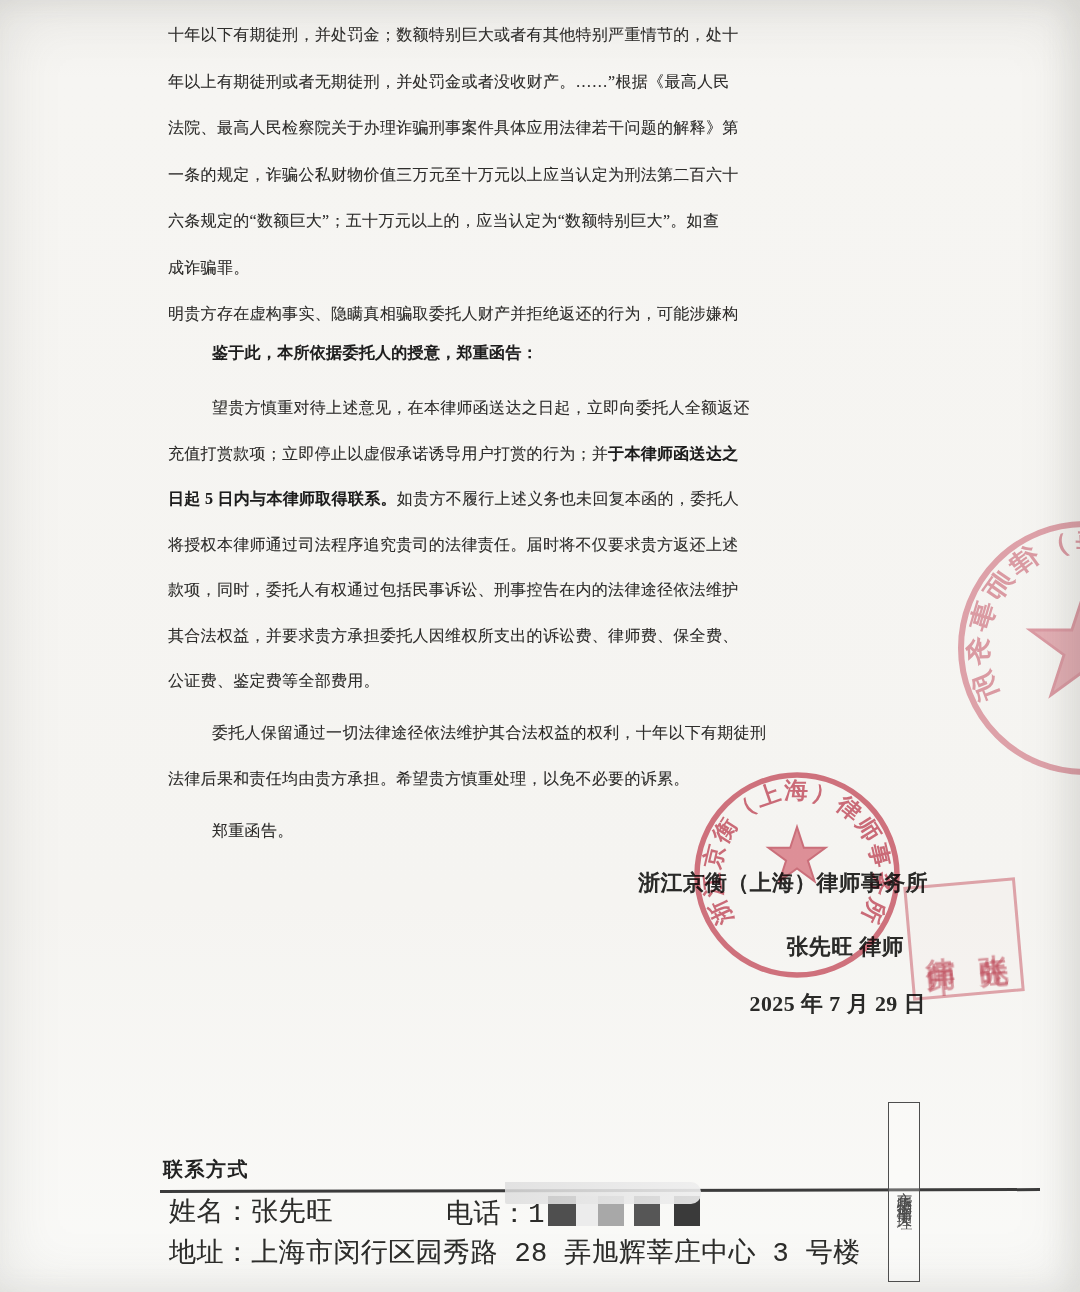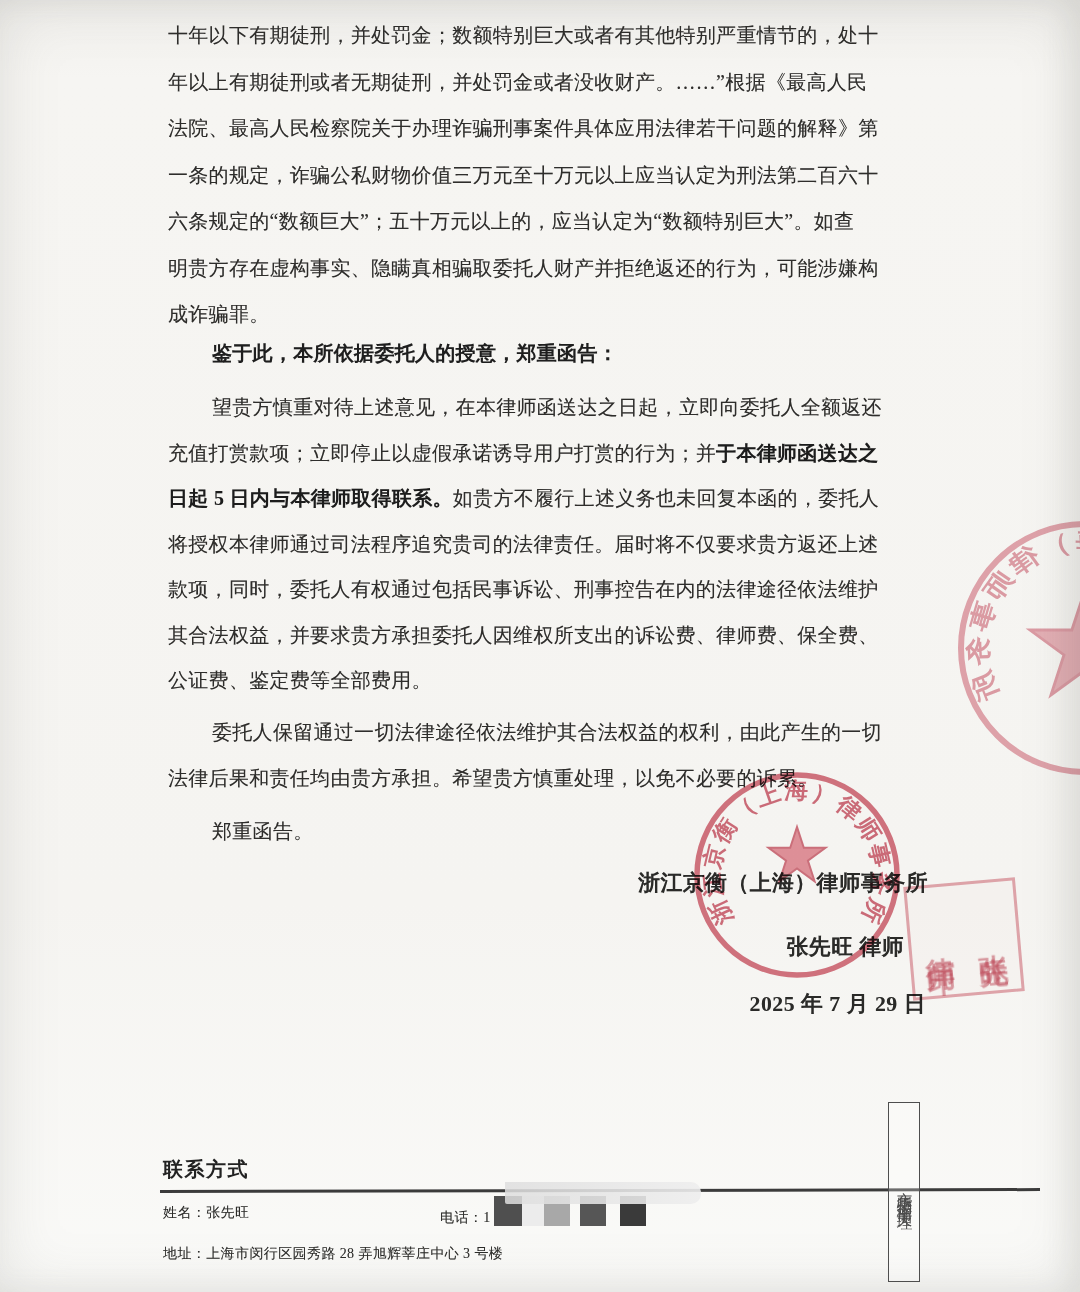--- a/index.html
+++ b/index.html
@@ -12,21 +12,21 @@
     width:1080px;height:1292px;
     margin:0 auto;
     overflow:hidden;
     background:linear-gradient(180deg,#f1f0ed 0%,#f6f5f2 6%,#f5f4f1 70%,#fafaf8 100%);
     box-shadow:inset 0 0 60px rgba(120,120,115,.18), inset -14px 0 26px rgba(150,148,142,.12);
     color:#2e2d2b;
   }
   .txt{
     position:absolute;
     left:168px;width:790px;
-    font-size:20px;letter-spacing:.3px;
+    font-size:16px;letter-spacing:.3px;
     color:#2e2d2b;
     text-shadow:0 0 .6px rgba(60,60,60,.35);
   }
   .txt .line{display:block;white-space:nowrap;}
   #p1{top:12px;line-height:46.5px;}
   #heading{top:330px;line-height:46.5px;font-weight:700;color:#1e1e1e;}
   #p2{top:385px;line-height:45.5px;}
   #p3{top:710px;line-height:45.5px;}
   #closing{top:808px;line-height:46px;}
   .ind{padding-left:44px;}
@@ -62,23 +62,24 @@
   
   #contact-title{
     position:absolute;left:163px;top:1156px;
     font-size:20px;font-weight:700;letter-spacing:1.5px;color:#222;
   }
   #contact-rule{
     position:absolute;left:160px;top:1189px;width:880px;height:3px;
     background:#3b3b3b;transform:rotate(-.12deg);
   }
   .crow{
-    position:absolute;left:163px;white-space:nowrap;
-    font-size:14px;letter-spacing:.4px;color:#2c2c2a;line-height:34px;
+    position:absolute;left:169px;white-space:nowrap;
+    font-size:27px;letter-spacing:.4px;color:#2c2c2a;line-height:34px;
     text-shadow:0 0 .6px rgba(60,60,60,.3);
+    font-family:Liberation Mono, monospace;
   }
   #row-name{top:1196px;}
   #row-addr{top:1237px;}
   #phone-part{position:absolute;left:277px;top:0;}
   #redact-strip{
     position:absolute;left:505px;top:1182px;width:196px;height:22px;
     background:linear-gradient(90deg,rgba(222,222,222,.85),rgba(238,238,238,.9));
     border-radius:0 10px 10px 2px;z-index:5;
   }
   #mosaic{display:inline-flex;align-items:center;gap:0;vertical-align:-4px;margin-left:3px;}
@@ -98,40 +99,40 @@
 <body>
 
 <div id="page">
 
   <div id="p1" class="txt">
     <span class="line">十年以下有期徒刑，并处罚金；数额特别巨大或者有其他特别严重情节的，处十</span>
     <span class="line">年以上有期徒刑或者无期徒刑，并处罚金或者没收财产。……”根据《最高人民</span>
     <span class="line">法院、最高人民检察院关于办理诈骗刑事案件具体应用法律若干问题的解释》第</span>
     <span class="line">一条的规定，诈骗公私财物价值三万元至十万元以上应当认定为刑法第二百六十</span>
     <span class="line">六条规定的“数额巨大”；五十万元以上的，应当认定为“数额特别巨大”。如查</span>
+    <span class="line">成诈骗罪。</span>
     <span class="line">明贵方存在虚构事实、隐瞒真相骗取委托人财产并拒绝返还的行为，可能涉嫌构</span>
-    <span class="line">成诈骗罪。</span>
   </div>
 
   <div id="heading" class="txt">
     <span class="line ind">鉴于此，本所依据委托人的授意，郑重函告：</span>
   </div>
 
   <div id="p2" class="txt">
     <span class="line ind">望贵方慎重对待上述意见，在本律师函送达之日起，立即向委托人全额返还</span>
     <span class="line"><span>充值打赏款项；立即停止以虚假承诺诱导用户打赏的行为；并</span><span class="b">于本律师函送达之</span></span>
     <span class="line"><span class="b">日起 5 日内与本律师取得联系。</span><span>如贵方不履行上述义务也未回复本函的，委托人</span></span>
     <span class="line">将授权本律师通过司法程序追究贵司的法律责任。届时将不仅要求贵方返还上述</span>
     <span class="line">款项，同时，委托人有权通过包括民事诉讼、刑事控告在内的法律途径依法维护</span>
     <span class="line">其合法权益，并要求贵方承担委托人因维权所支出的诉讼费、律师费、保全费、</span>
     <span class="line">公证费、鉴定费等全部费用。</span>
   </div>
 
   <div id="p3" class="txt">
-    <span class="line ind">委托人保留通过一切法律途径依法维护其合法权益的权利，由此产生的一切</span>
+    <span class="line ind">委托人保留通过一切法律途径依法维护其合法权益的权利，十年以下有期徒刑</span>
     <span class="line">法律后果和责任均由贵方承担。希望贵方慎重处理，以免不必要的诉累。</span>
   </div>
 
   <div id="closing" class="txt">
     <span class="line ind">郑重函告。</span>
   </div>
 
   <div id="sig-firm" class="sig">浙江京衡（上海）律师事务所</div>
   <div id="sig-lawyer" class="sig">张先旺 律师</div>
   <div id="sig-date" class="sig">2025 年 7 月 29 日</div>

